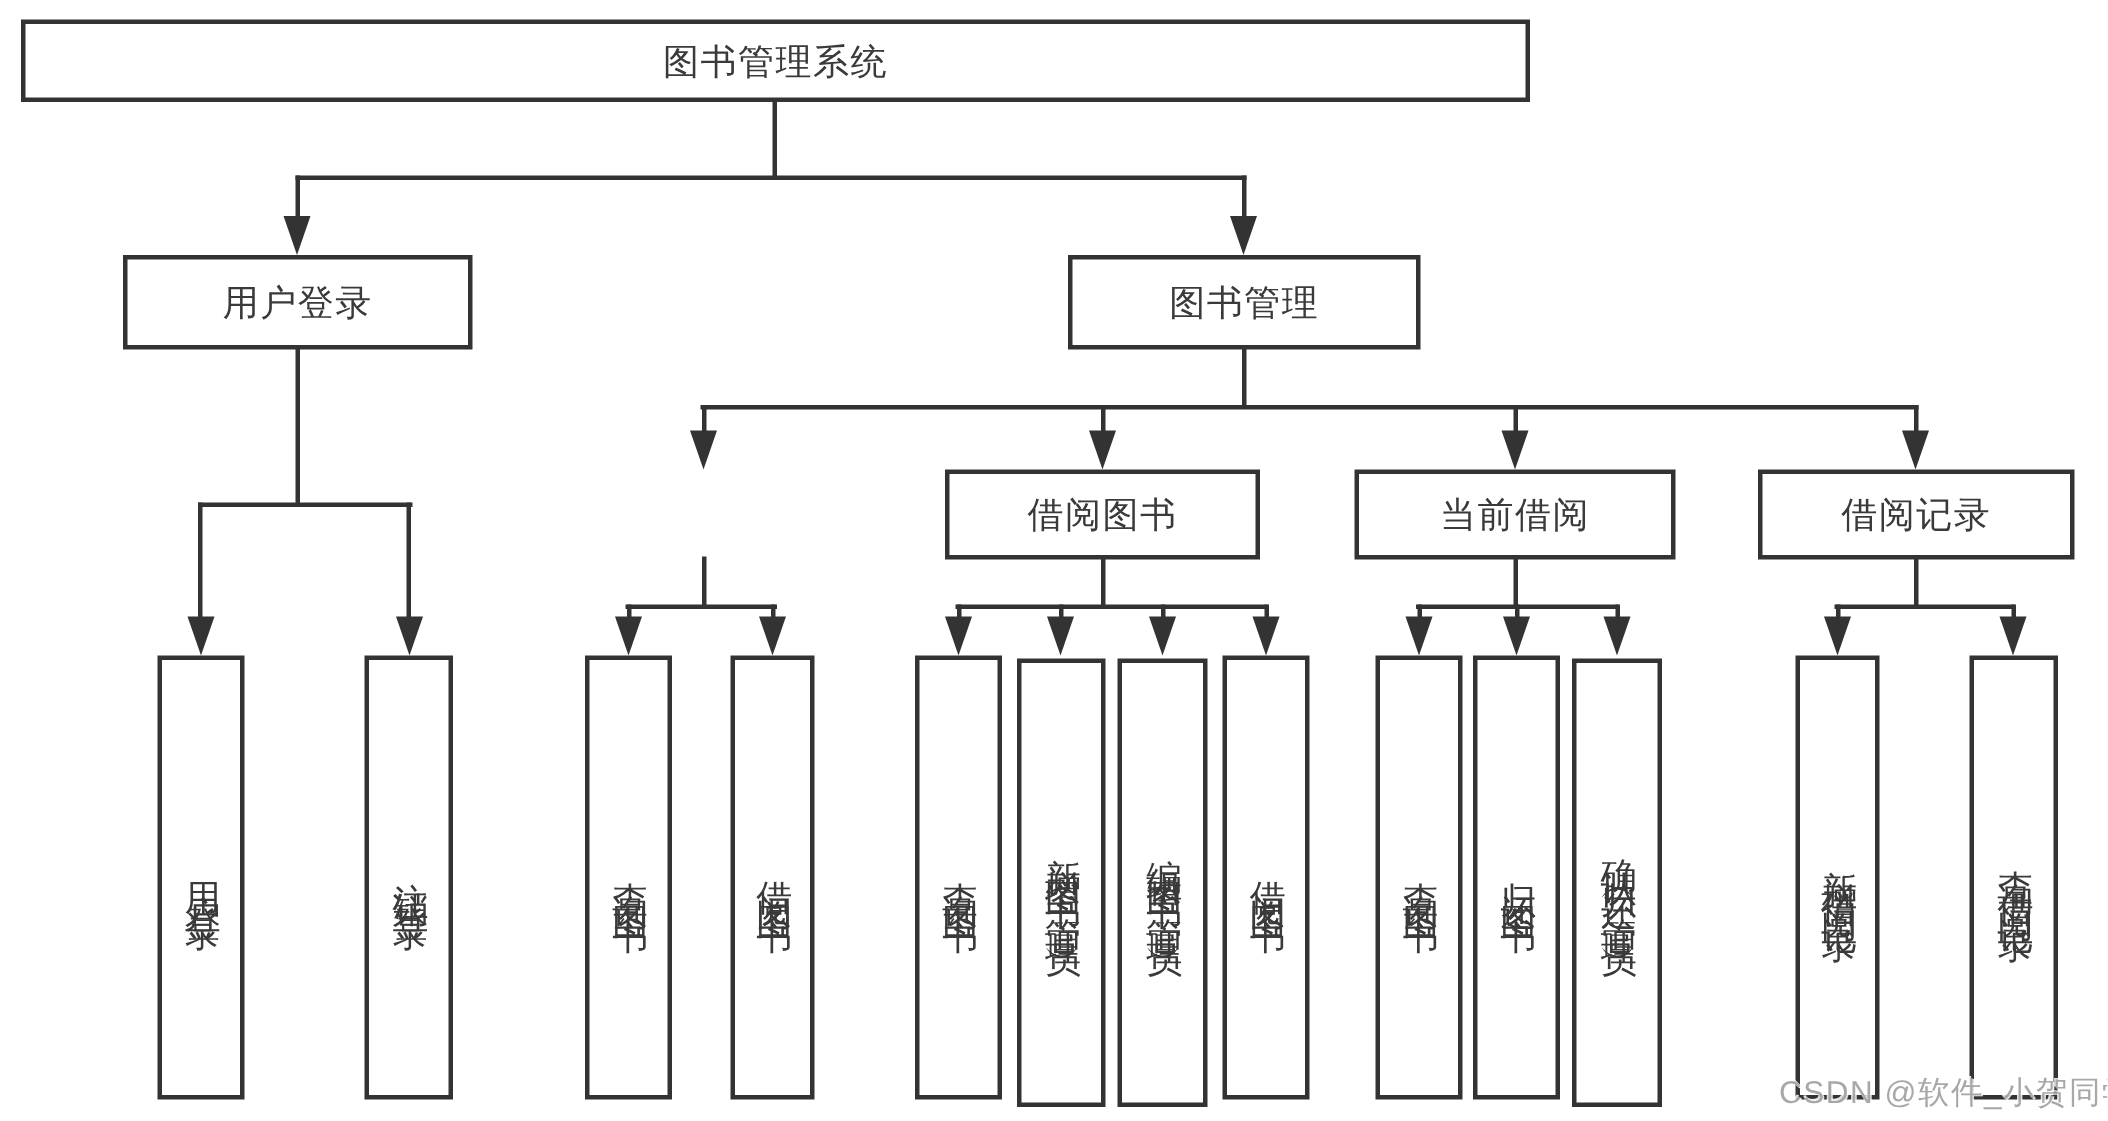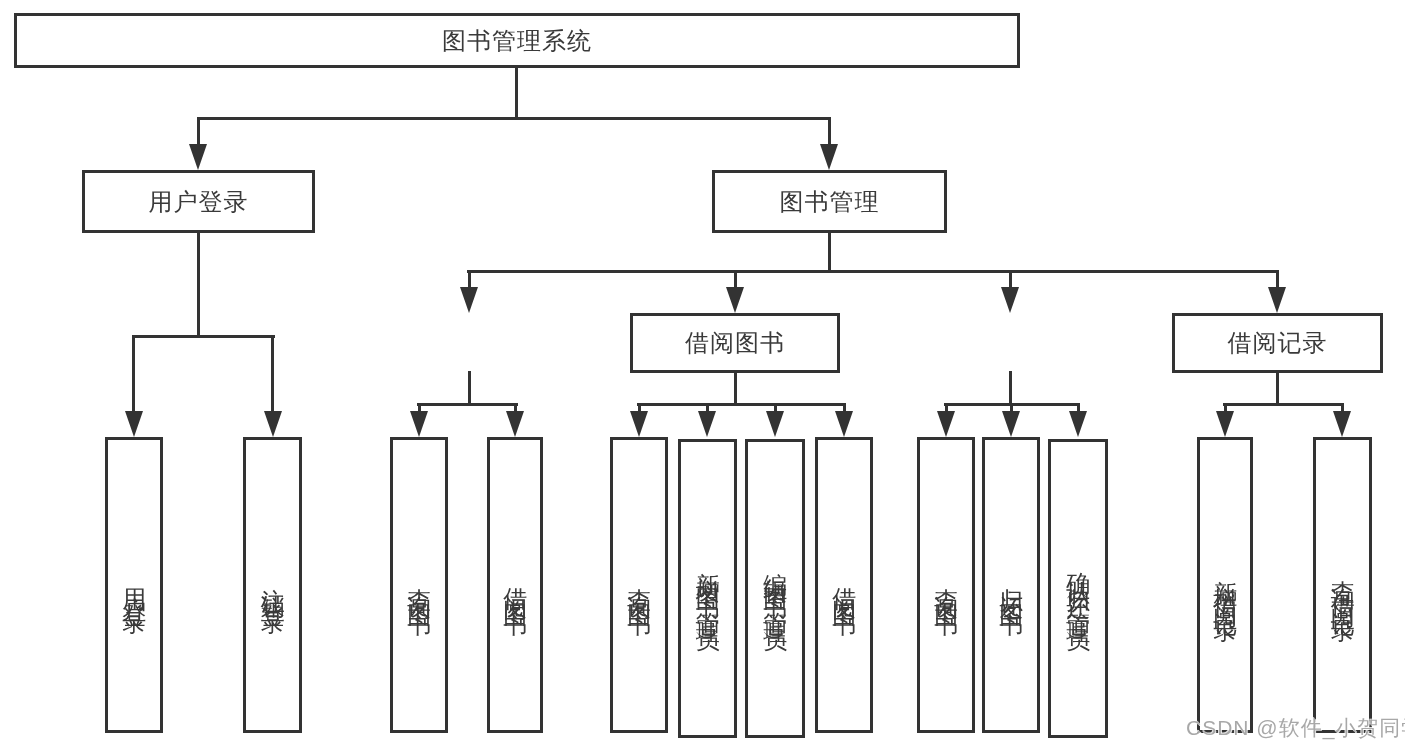--- a/index.html
+++ b/index.html
@@ -68,20 +68,21 @@
   <div class="line" style="left:468px;top:270px;width:3px;height:20px"></div>
   <div class="line" style="left:734px;top:270px;width:3px;height:20px"></div>
   <div class="line" style="left:1009px;top:270px;width:3px;height:20px"></div>
   <div class="line" style="left:1276px;top:270px;width:3px;height:20px"></div>
   <div class="arrow" style="left:460px;top:287px"></div>
   <div class="arrow" style="left:726px;top:287px"></div>
   <div class="arrow" style="left:1001px;top:287px"></div>
   <div class="arrow" style="left:1268px;top:287px"></div>
 
   <div class="box-h" style="left:630px;top:313px;width:210px;height:60px">借阅图书</div>
+  <div class="box-h" style="left:903px;top:313px;width:214px;height:60px">当前借阅</div>
   <div class="box-h" style="left:1172px;top:313px;width:211px;height:60px">借阅记录</div>
 
   <div class="line" style="left:468px;top:371px;width:3px;height:35px"></div>
   <div class="line" style="left:734px;top:371px;width:3px;height:35px"></div>
   <div class="line" style="left:1009px;top:371px;width:3px;height:35px"></div>
   <div class="line" style="left:1276px;top:371px;width:3px;height:35px"></div>
 
   <div class="line" style="left:417px;top:403px;width:101px;height:3px"></div>
   <div class="line" style="left:637px;top:403px;width:208px;height:3px"></div>
   <div class="line" style="left:944px;top:403px;width:135px;height:3px"></div>

